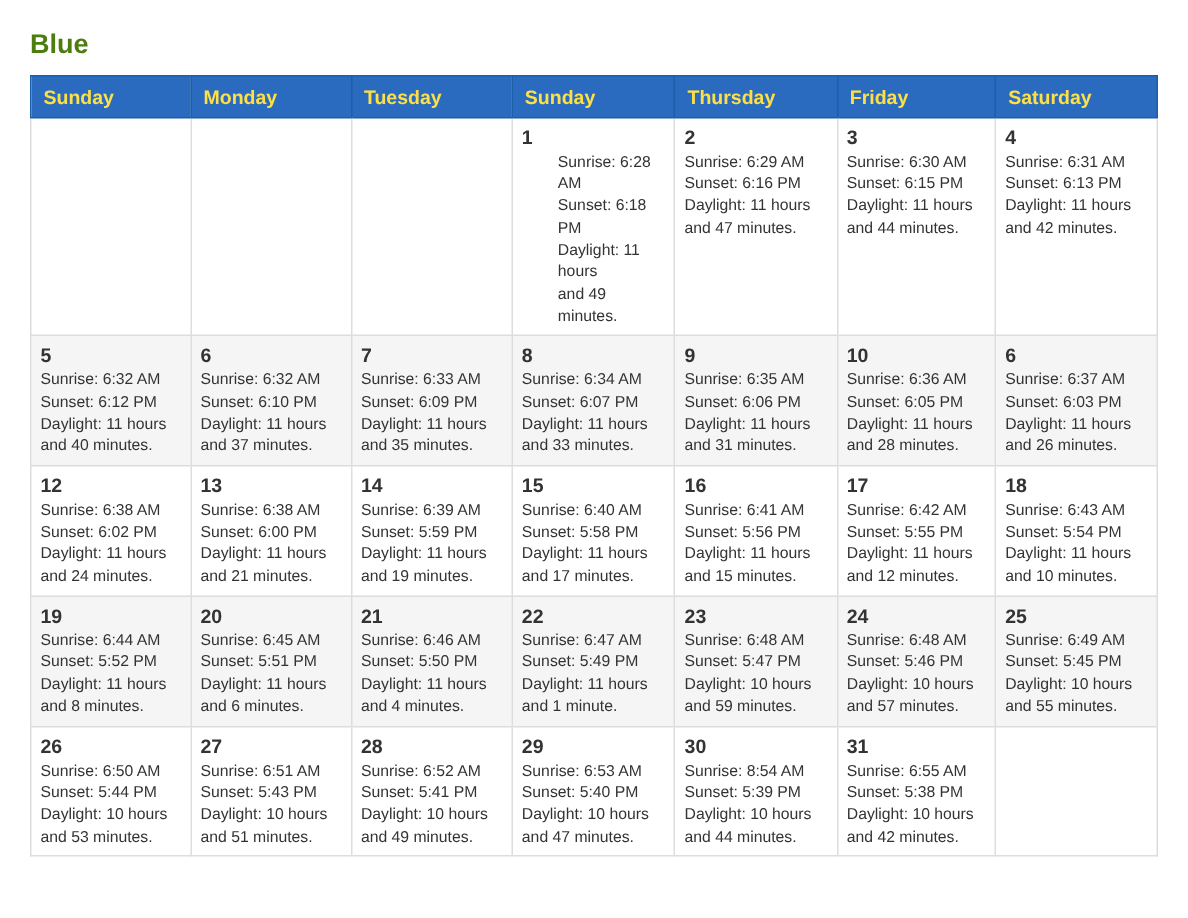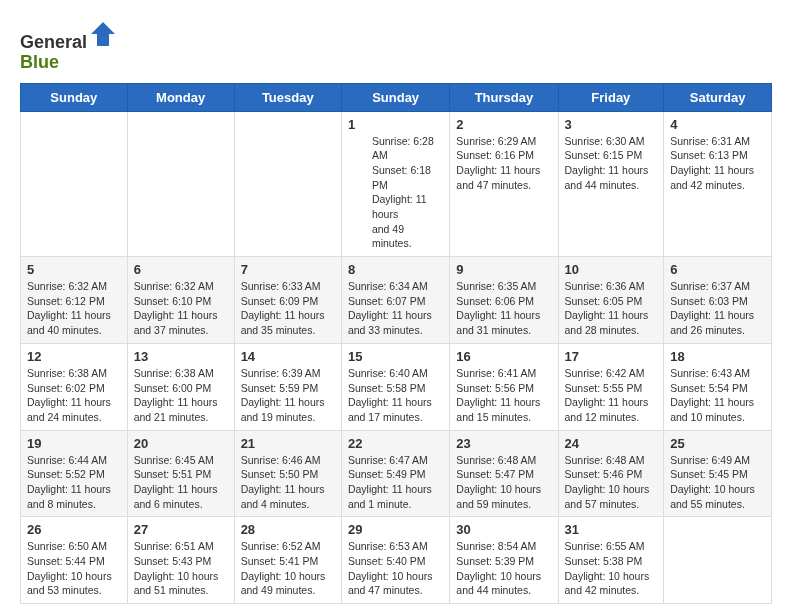--- a/index.html
+++ b/index.html
@@ -44,22 +44,22 @@
       font-size: 18px;
       color: #333;
     }
     .calendar {
       width: 100%;
       border-collapse: collapse;
       border: 1px solid #ccc;
     }
     .calendar th {
       background-color: #2a6bbf;
-      color: #ffffff;
-      text-align: center;
+      color: #fde047;
+      text-align: left;
       padding: 6px 8px;
       font-size: 13px;
       font-weight: bold;
       border: 1px solid #1a5fa8;
     }
     .calendar td {
       vertical-align: top;
       padding: 5px 6px;
       font-size: 10.5px;
       color: #333;
@@ -85,25 +85,20 @@
     .empty-cell {
       background: #fff !important;
     }
   </style>
 </head>
 <body>
 
 <div class="header">
   <div class="logo">
     <div>
-      <div class="logo-text">
-        <span class="logo-general">General</span><svg class="logo-icon" viewBox="0 0 28 28">
-            <polygon points="14,2 26,14 20,14 20,26 8,26 8,14 2,14" fill="#2a6bbf"></polygon>
-          </svg>
-      </div>
       <div class="logo-text">
         <span class="logo-blue">Blue</span>
       </div>
     </div>
   </div>
   <div class="title-block">
   </div>
 </div>
 
 <table class="calendar">

